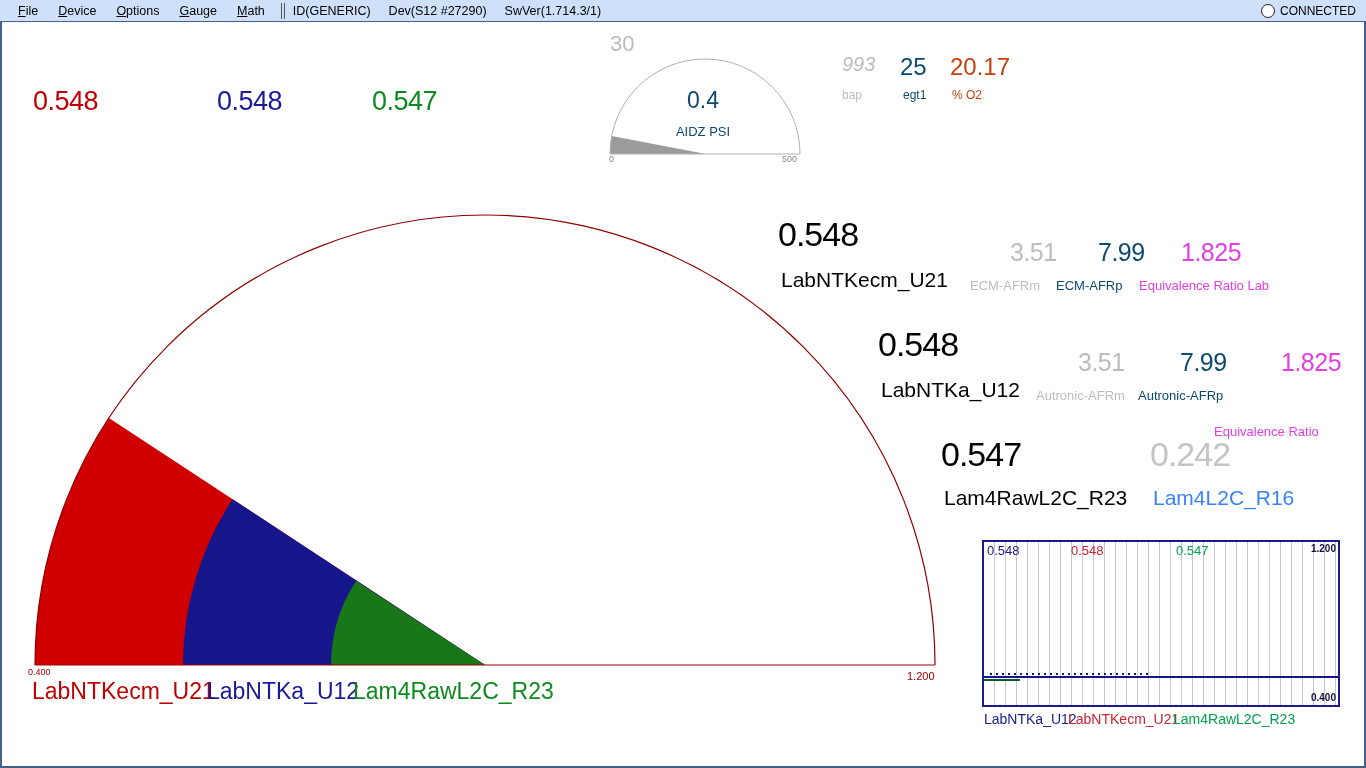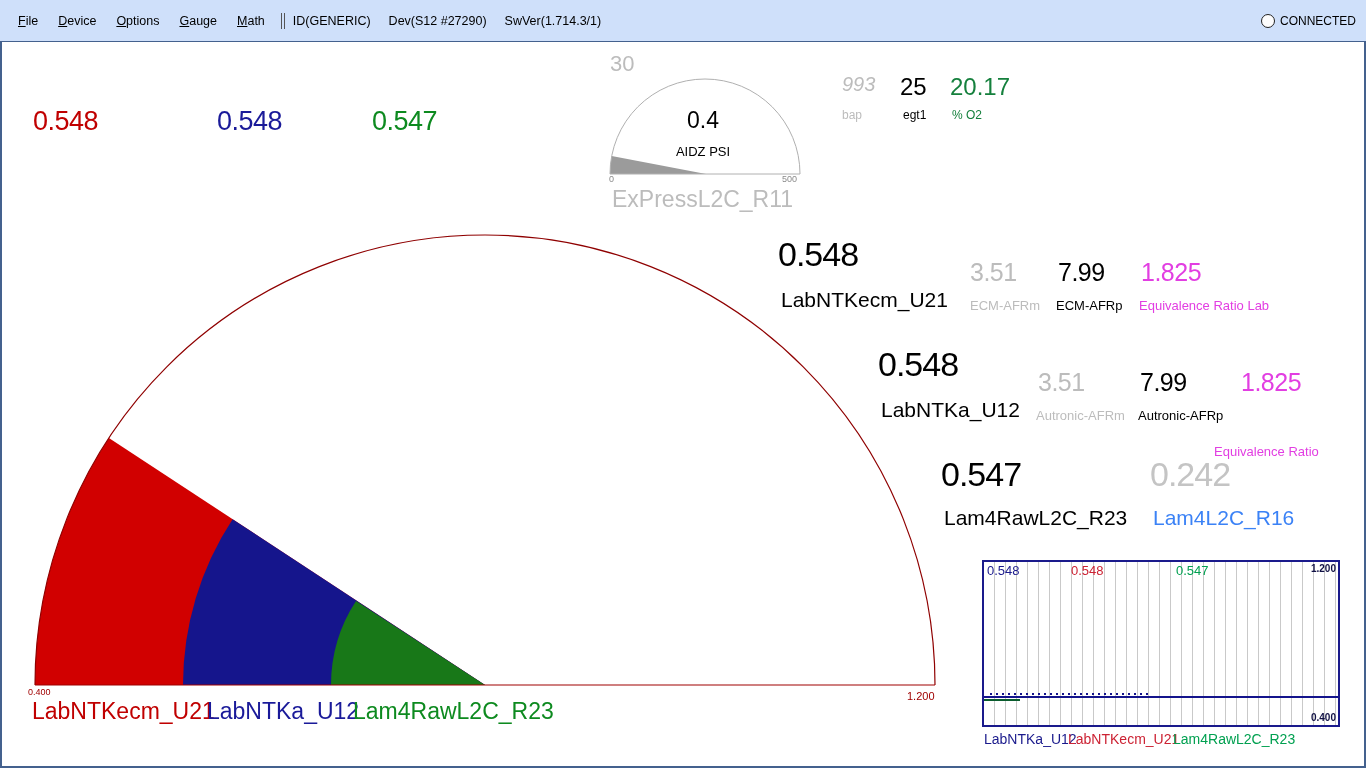--- a/index.html
+++ b/index.html
@@ -20,41 +20,41 @@
   .win-btn { width:19px; height:16px; border:1px solid #24407c; border-radius:2px;
     background:linear-gradient(180deg,#e9f1fc,#bed2f0); display:flex; align-items:center;
     justify-content:center; font-size:11px; line-height:1; color:#000; cursor:default; }
   .glyph-min { width:8px; height:2px; background:#000; margin-top:8px; }
   .glyph-restore { width:9px; height:9px; position:relative; }
   .glyph-restore::before { content:""; position:absolute; top:0; right:0; width:7px; height:6px; border:1px solid #000; }
   .glyph-restore::after { content:""; position:absolute; bottom:0; left:0; width:7px; height:6px; border:1px solid #000; background:#dce8f9; }
   .glyph-close { font-weight:bold; font-size:13px; margin-top:-1px; }
 
   
-  .menubar { height:41px; background:#cfe0fa; display:flex; align-items:center;
+  .menubar { height:21px; background:#cfe0fa; display:flex; align-items:center;
     padding:0 10px; font-size:12.5px; color:#000; flex:0 0 auto; }
   .menu-item { padding:2px 8px; margin-right:4px; }
   .menu-sep { width:4px; height:16px; border-left:1px solid #555; border-right:1px solid #555; margin:0 8px 0 4px; }
   .status-item { margin-right:18px; }
   .connected { margin-left:auto; display:flex; align-items:center; gap:5px; font-size:12px; }
   .conn-circle { width:14px; height:14px; border-radius:50%; border:1.5px solid #222; background:#fdfdfd; }
 
   
   .client { flex:1; position:relative; background:#fff; overflow:hidden;
     border-left:2px solid #44618e; border-right:2px solid #44618e;
     border-bottom:2px solid #44618e; border-top:1px solid #44618e; }
   .abs { position:absolute; white-space:nowrap; }
 
   .v-red{color:#c00000} .v-navy{color:#1a1a99} .v-green{color:#0d8a1f}
-  .v-gray{color:#bcbcbc} .v-blue{color:#15803d} .v-magenta{color:#e23ee2} .v-black{color:#000000}
+  .v-gray{color:#bcbcbc} .v-blue{color:#c2410c} .v-magenta{color:#e23ee2} .v-black{color:#0c4a6e}
   .c-navy{color:#1a1a8c} .c-crimson{color:#cc2233} .c-green{color:#00a050} .c-maroon{color:#a00000}
 
   .big-val { font-size:34px; letter-spacing:-1px; color:#000; }
   .big-name { font-size:21px; color:#000; }
-  .sub-val { font-size:25px; letter-spacing:-0.5px; }
+  .sub-val { font-size:25px; letter-spacing:-0.5px;margin-left:40px; }
   .sub-lab { font-size:13px; }
   .trio-val { font-size:27px; letter-spacing:-0.5px; }
 
   
   .strip-chart { position:absolute; left:980px; top:518px; width:358px; height:167px;
     border:2px solid #1a1a8c; background:
       repeating-linear-gradient(to right, transparent 0, transparent 10px, #c9c9c9 10px, #c9c9c9 11px); }
   .chart-txt { position:absolute; font-size:13px; }
   .chart-range { position:absolute; font-size:10px; color:#111144; font-weight:bold; right:2px; }
   .trace { position:absolute; left:0; top:134px; width:100%; height:2px; background:#14148c; }
@@ -93,21 +93,20 @@
     <span class="abs v-gray" style="left:608px; top:9px; font-size:22px;">30</span>
     <svg class="abs" style="left:606px; top:36px;" width="196" height="104" viewBox="0 0 196 104">
       <path d="M 98 96 L 2 96 A 95 95 0 0 1 3.7 77.9 Z" fill="#9b9b9b"></path>
       <path d="M 2 96 A 95 95 0 0 1 192 96" fill="none" stroke="#b0b0b0" stroke-width="1"></path>
       <line x1="2" y1="96" x2="192" y2="96" stroke="#b0b0b0" stroke-width="1"></line>
     </svg>
     <span class="abs v-black" style="left:636px; top:65px; width:130px; text-align:center; font-size:23px;">0.4</span>
     <span class="abs v-black" style="left:636px; top:102px; width:130px; text-align:center; font-size:13px;">AIDZ PSI</span>
     <span class="abs" style="left:607px; top:132px; font-size:9px; color:#8a8a8a;">0</span>
     <span class="abs" style="left:780px; top:132px; font-size:9px; color:#8a8a8a;">500</span>
-    <span class="abs v-gray" style="left:610px; top:144px; font-size:23px;">ExPressL2C_R11</span>
 
     <span class="abs v-gray" style="left:840px; top:31px; font-size:20px;font-style:italic;">993</span>
     <span class="abs v-gray" style="left:840px; top:66px; font-size:12px;">bap</span>
     <span class="abs v-black" style="left:898px; top:31px; font-size:24px;">25</span>
     <span class="abs v-black" style="left:901px; top:66px; font-size:12px;">egt1</span>
     <span class="abs v-blue" style="left:948px; top:31px; font-size:24px;">20.17</span>
     <span class="abs v-blue" style="left:950px; top:66px; font-size:12px;">% O2</span>
 
     <svg class="abs" style="left:13px; top:183px;" width="960" height="470" viewBox="0 0 960 470">
       <path d="M 470 460 L 20 460 A 450 450 0 0 1 93.9 212.9 Z" fill="#d10000"></path>

